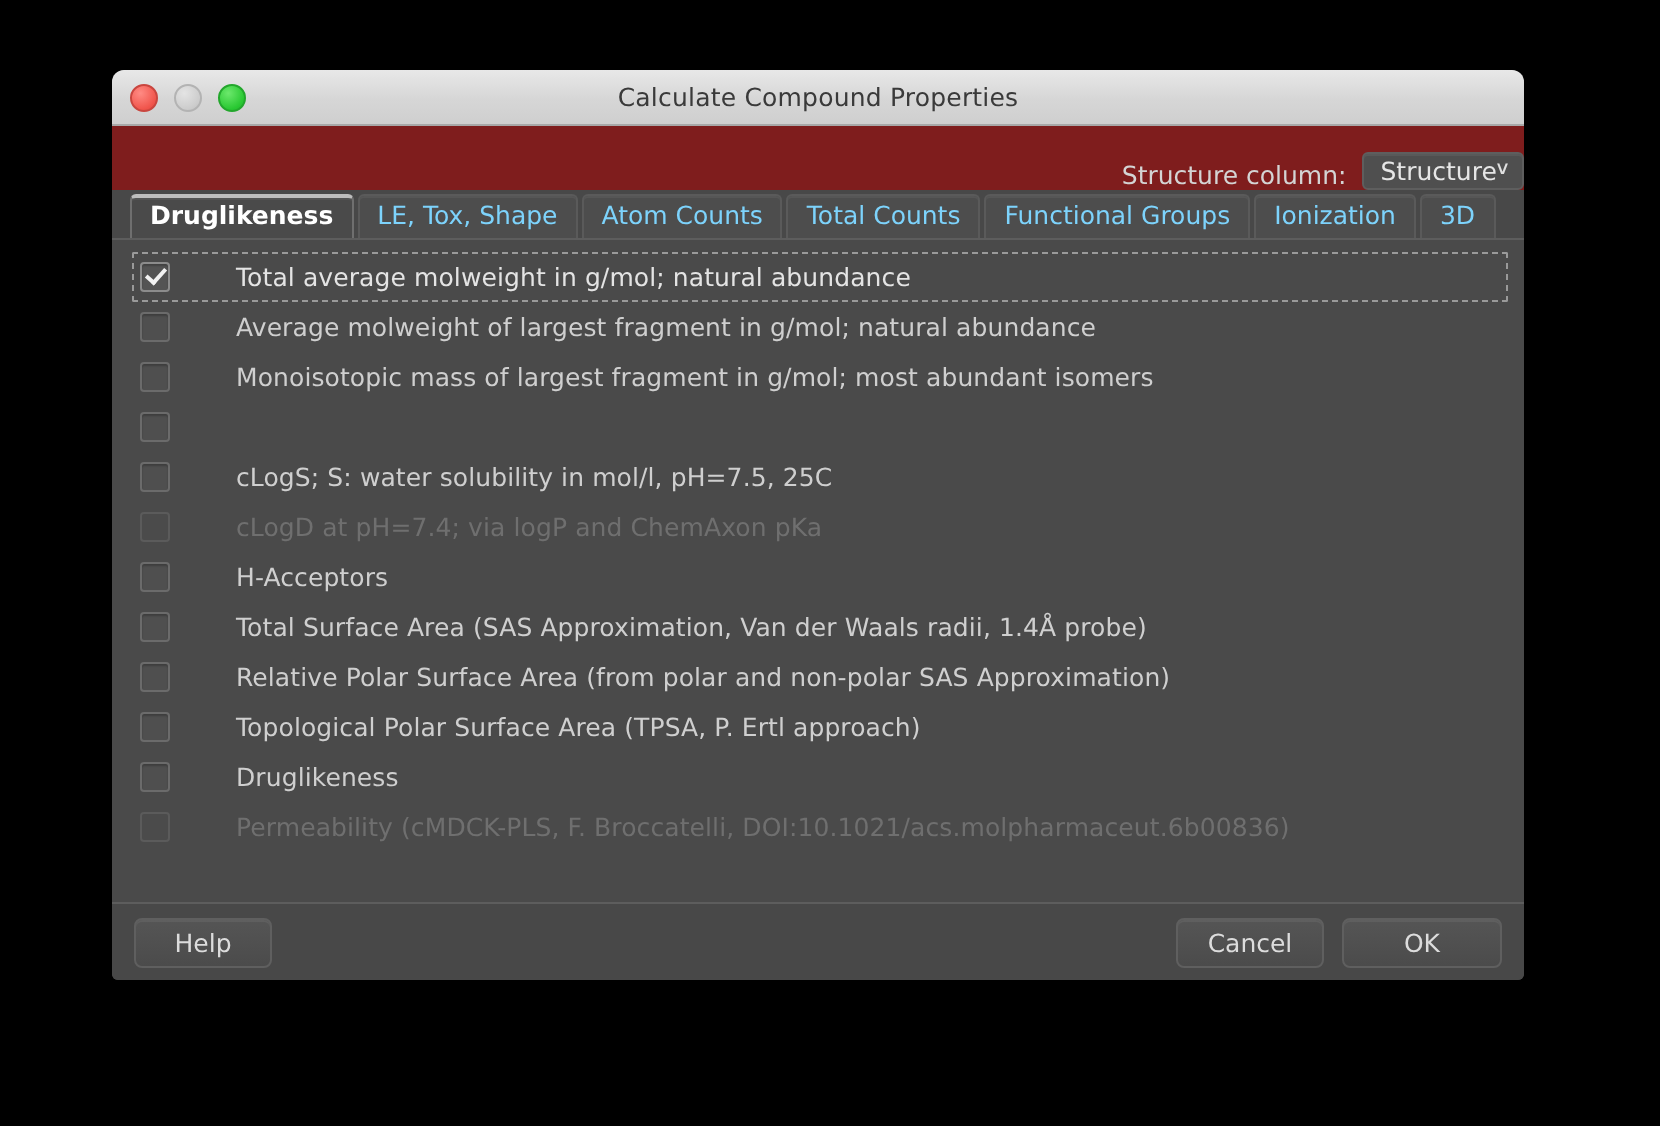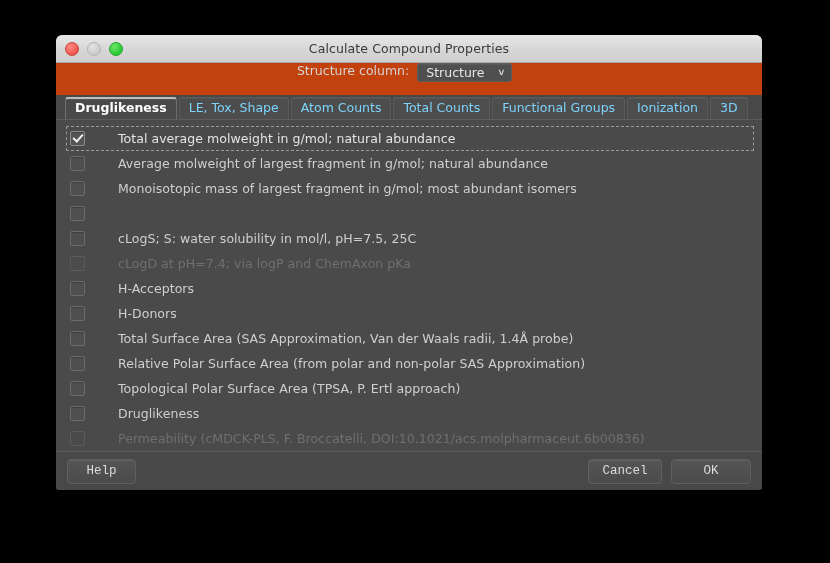--- a/index.html
+++ b/index.html
@@ -62,42 +62,40 @@
     font-size: 12.5px;
     color: #3a3a3a;
     letter-spacing: 0.1px;
     pointer-events: none;
   }
 
   
   .struct-row {
     flex: 0 0 32px;
     display: flex;
-    align-items: flex-start;
+    align-items: flex-end;
     justify-content: flex-end;
-    padding-right: 250px;
-    background: #c2410c;
+    background: #7f1d1d;
   }
   .struct-label {
     font-size: 12.5px;
     color: #d4d4d4;
     margin-right: 8px;
     white-space: nowrap;
   }
   .struct-select {
     background: #4f4f4f;
     border: 1px solid #5e5e5e;
     border-radius: 3px;
     color: #e6e6e6;
     font-size: 12.5px;
     font-family: "DejaVu Sans", "Liberation Sans", sans-serif;
     padding: 2px 6px 3px 8px;
     display: flex;
     align-items: center;
-    gap: 14px;
     box-shadow: inset 0 1px 0 rgba(255,255,255,0.06);
     cursor: default;
     height: 19px;
     box-sizing: border-box;
   }
   .chev {
     font-size: 9px;
     color: #e0e0e0;
     line-height: 1;
     transform: scaleX(1.25);
@@ -212,21 +210,20 @@
     color: #dcdcdc;
     background: linear-gradient(to bottom, #555555, #4b4b4b);
     border: 1px solid #5f5f5f;
     border-radius: 4px;
     padding: 4px 0;
     min-width: 67px;
     text-align: center;
     cursor: default;
     box-shadow: inset 0 1px 0 rgba(255,255,255,0.06);
     line-height: 15px;
-    font-family: Liberation Mono, monospace;
   }
   .spacer { flex: 1 1 auto; }
   .btn.cancel { min-width: 72px; margin-right: 9px; }
   .btn.ok { min-width: 78px; }
 </style>
 </head>
 <body>
 
 <div class="window">
 
@@ -286,24 +283,20 @@
     <div class="check-row disabled">
       <span class="cbox"></span>
       <span class="clabel">cLogD at pH=7.4; via logP and ChemAxon pKa</span>
     </div>
 
     <div class="check-row">
       <span class="cbox"></span>
       <span class="clabel">H-Acceptors</span>
     </div>
 
-    <div class="check-row">
-      <span class="cbox"></span>
-      <span class="clabel">H-Donors</span>
-    </div>
 
     <div class="check-row">
       <span class="cbox"></span>
       <span class="clabel">Total Surface Area (SAS Approximation, Van der Waals radii, 1.4Å probe)</span>
     </div>
 
     <div class="check-row">
       <span class="cbox"></span>
       <span class="clabel">Relative Polar Surface Area (from polar and non-polar SAS Approximation)</span>
     </div>

